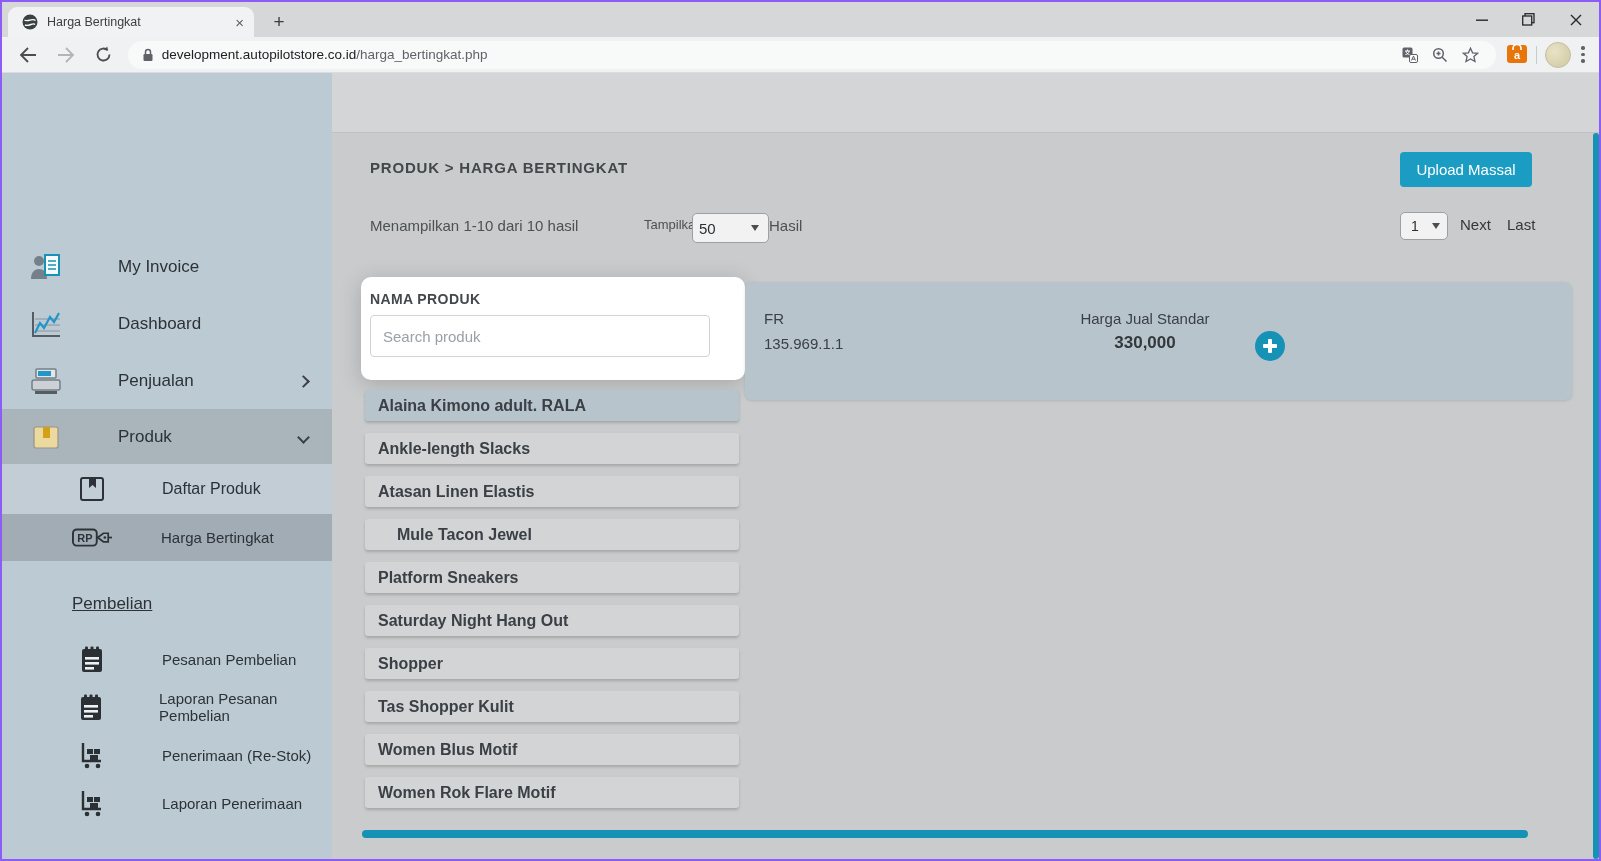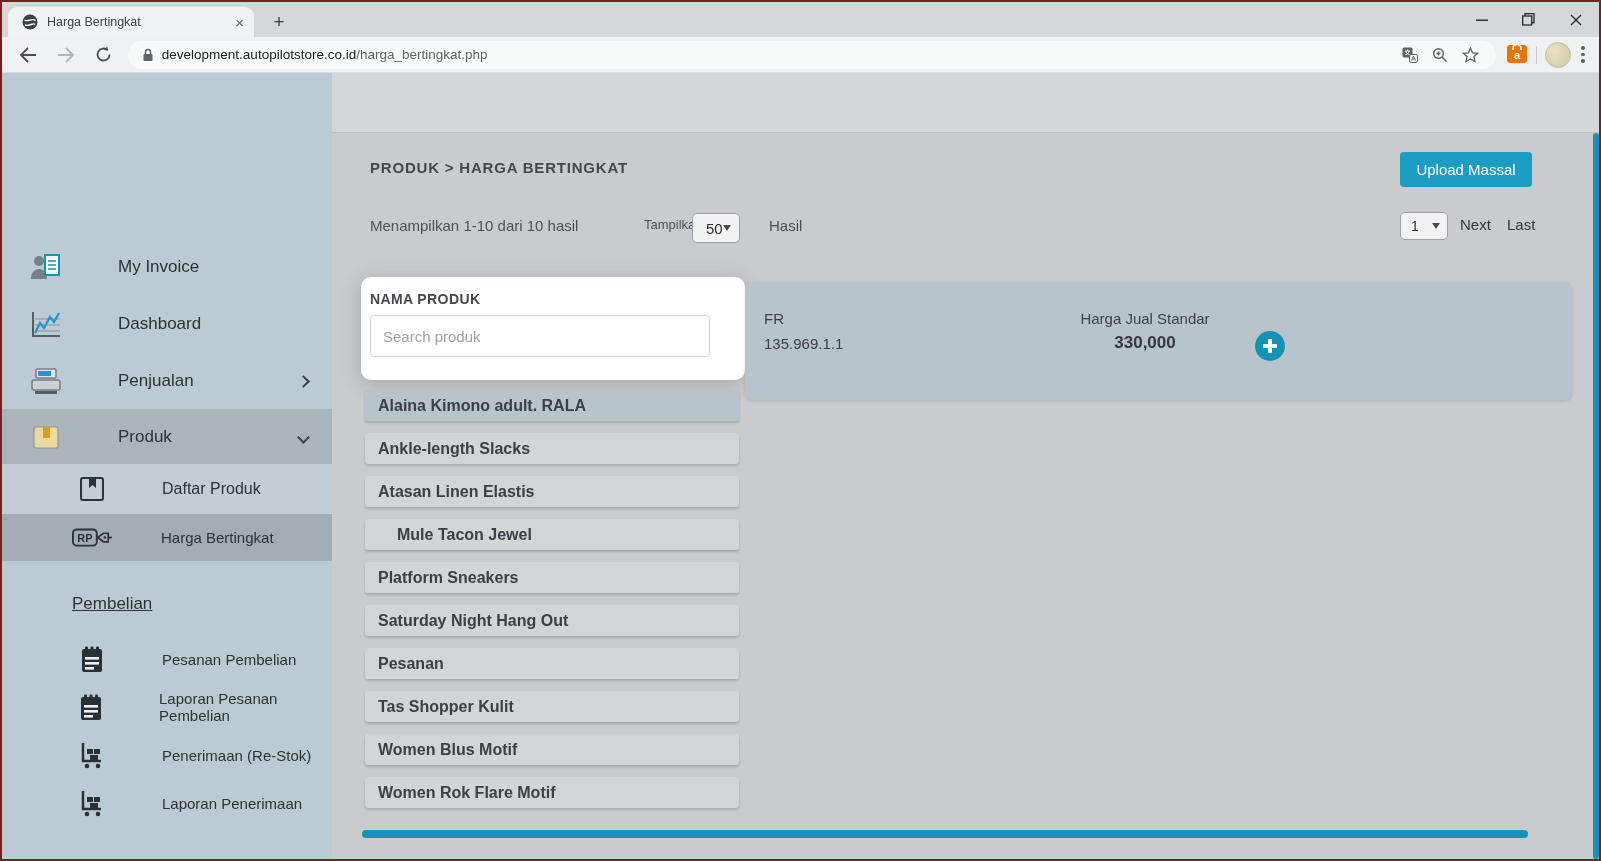--- a/index.html
+++ b/index.html
@@ -1,17 +1,17 @@
 <!DOCTYPE html>
 <html><head>
 <meta charset="utf-8">
 <style>
   * { box-sizing: border-box; margin: 0; padding: 0; }
   html,body { width:1601px; height:861px; font-family:"Liberation Sans", sans-serif; }
-  #window{ position:relative; width:1601px; height:861px; background:#c9cbcc; border:2px solid #7f1d1d; overflow:hidden; }
+  #window{ position:relative; width:1601px; height:861px; background:#c9cbcc; border:2px solid #8b5cf6; overflow:hidden; }
   .abs{ position:absolute; }
 
   
   .tabstrip{ left:0; top:0; width:100%; height:35px; background:#d5d7d9; }
   .tab{ left:6px; top:5px; width:246px; height:30px; background:#f1f2f3; border-radius:9px 9px 0 0; display:flex; align-items:center; padding:0 10px 0 14px; }
   .tab-title{ font-size:12.5px; color:#3c4043; flex:1; margin-left:9px; white-space:nowrap; overflow:hidden; }
   .tab-close{ font-size:15px; color:#5f6368; line-height:1; cursor:default; }
   .newtab{ left:264px; top:8px; width:26px; height:26px; font-size:19px; color:#3c4043; text-align:center; line-height:24px; }
   .wincontrols{ right:0; top:0; height:35px; display:flex; }
   .winbtn{ width:47px; height:35px; display:flex; align-items:center; justify-content:center; color:#26282a; }
@@ -48,21 +48,21 @@
   .subitem .micon{ margin-left:76px; width:28px; }
   .sb-scroll{ left:332px; top:131px; width:6px; height:250px; background:#1792b7; border-radius:3px; }
 
   
   .topband{ left:330px; top:71px; width:1269px; height:59px; background:#d3d5d6; }
   .content{ left:330px; top:130px; width:1269px; height:729px; background:#c9cbcc; border-top:1px solid #bfc1c2; }
   .breadcrumb{ left:368px; top:157px; font-size:15px; font-weight:bold; letter-spacing:.8px; color:#43484c; }
   .upload-btn{ left:1398px; top:150px; width:132px; height:35px; background:#1b9cc3; border-radius:4px; color:#fff; font-size:15px; display:flex; align-items:center; justify-content:center; }
   .summary{ left:368px; top:215px; font-size:15px; color:#4c5155; }
   .show-label{ left:615px; top:215px; font-size:13px; color:#4c5155;margin-left:27px; }
-  .size-select{ left:690px; top:211px; width:48px; height:30px; background:#f2f2f2; border:1px solid #9aa0a4; border-radius:5px; display:flex; align-items:center; padding:0 9px 0 13px; font-size:15px; color:#2c3034; }
+  .size-select{ left:690px; top:211px; width:77px; height:30px; background:#f2f2f2; border:1px solid #9aa0a4; border-radius:5px; display:flex; align-items:center; padding:0 9px 0 6px; font-size:15px; color:#2c3034; }
   .show-suffix{ left:767px; top:215px; font-size:15px; color:#4c5155; }
   .page-select{ left:1398px; top:210px; width:48px; height:28px; background:#f2f2f2; border:1px solid #9aa0a4; border-radius:5px; display:flex; align-items:center; padding:0 7px 0 10px; font-size:14px; color:#2c3034; }
   .pg-next{ left:1458px; top:214px; font-size:15px; color:#33383c; }
   .pg-last{ left:1505px; top:214px; font-size:15px; color:#33383c; }
 
   .spotlight{ left:359px; top:275px; width:384px; height:103px; background:#ffffff; border-radius:10px; box-shadow:0 4px 22px rgba(0,0,0,.18); }
   .search-label{ left:368px; top:289px; font-size:14px; font-weight:bold; letter-spacing:.4px; color:#43484c; }
   .search-input{ left:368px; top:313px; width:340px; height:42px; border:1px solid #d3d3d3; border-radius:4px; background:#fff; font-size:15px; color:#2c3034; padding:0 12px; outline:none; font-family:"Liberation Sans",sans-serif; }
   .search-input::placeholder{ color:#9aa0a6; }
 
@@ -346,21 +346,21 @@
     <span class="ph ph1"></span>
     <span class="ph ph2"></span>
   </div>
 
   <div class="abs prow sel" style="top:388px;">Alaina Kimono adult. RALA</div>
   <div class="abs prow" style="top:431px;">Ankle-length Slacks</div>
   <div class="abs prow" style="top:474px;">Atasan Linen Elastis</div>
   <div class="abs prow" style="top:517px;padding-left:32px;">Mule Tacon Jewel</div>
   <div class="abs prow" style="top:560px;">Platform Sneakers</div>
   <div class="abs prow" style="top:603px;">Saturday Night Hang Out</div>
-  <div class="abs prow" style="top:646px;">Pesanan</div>
+  <div class="abs prow" style="top:646px;">Shopper</div>
   <div class="abs prow" style="top:689px;">Tas Shopper Kulit</div>
   <div class="abs prow" style="top:732px;">Women Blus Motif</div>
   <div class="abs prow" style="top:775px;">Women Rok Flare Motif</div>
 
   <div class="abs h-scroll"></div>
   <div class="abs v-scroll"></div>
 
 </div>
 
 </body></html>

